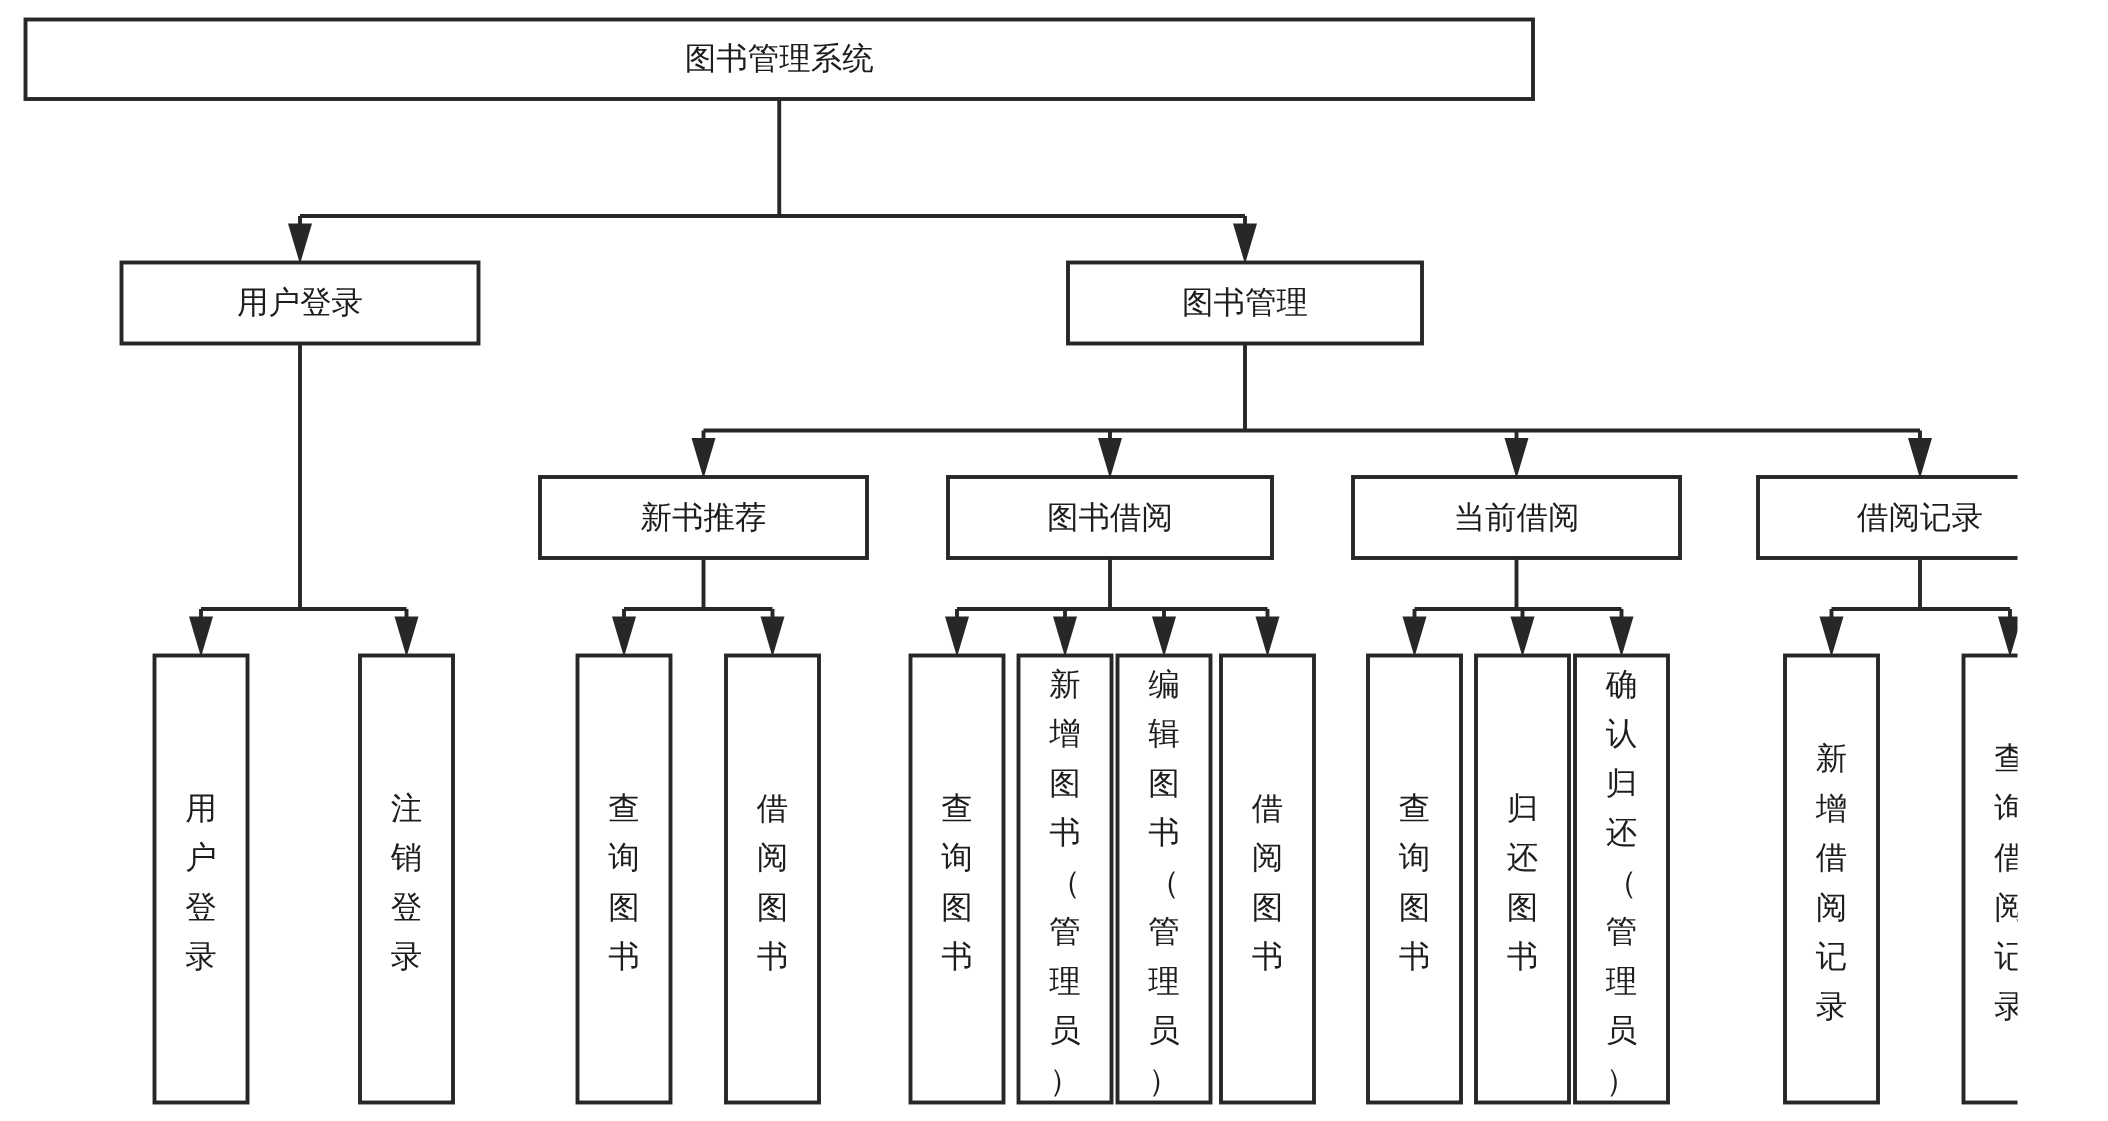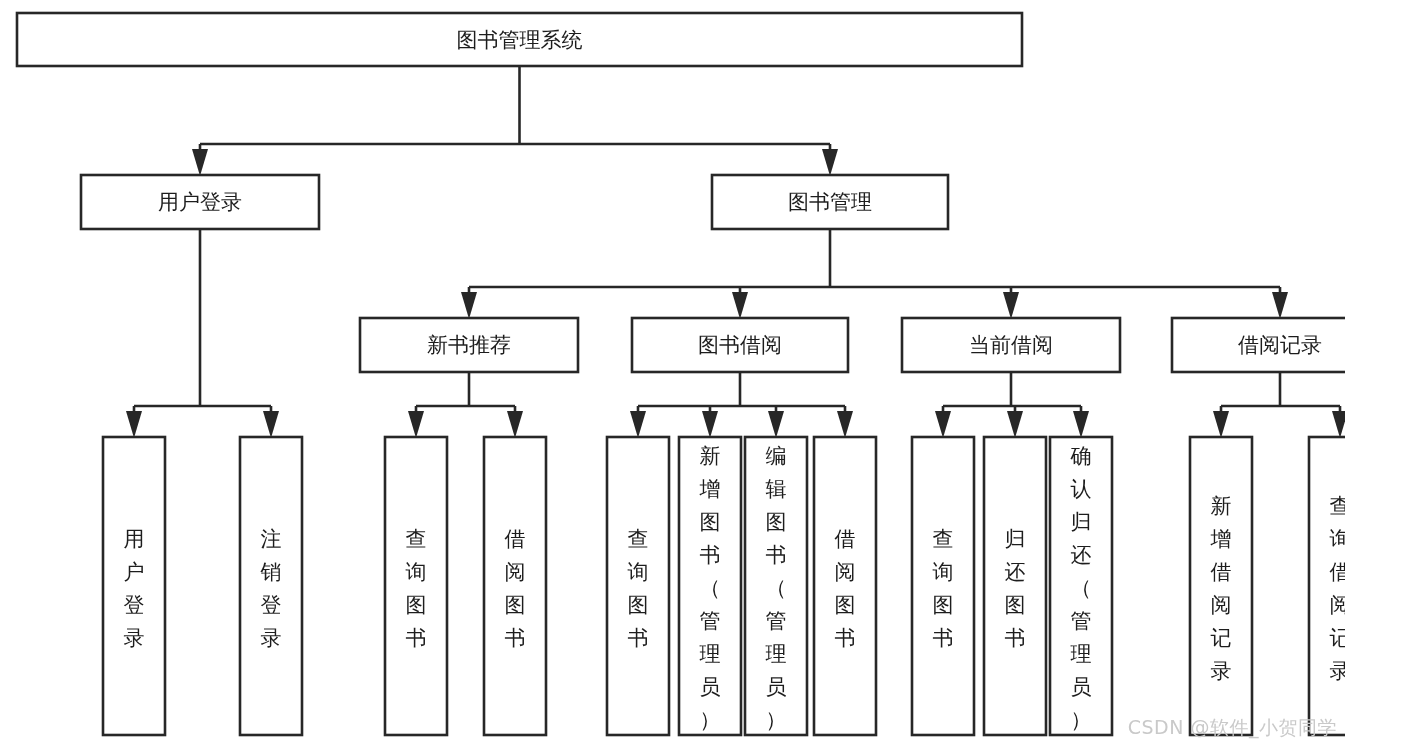--- a/index.html
+++ b/index.html
@@ -259,14 +259,13 @@
           <rect x="1309" y="437" width="62" height="298" class="node-rect"></rect>
           <text x="1340" y="512.74" class="node-label-vertical">查</text>
           <text x="1340" y="545.74" class="node-label-vertical">询</text>
           <text x="1340" y="578.74" class="node-label-vertical">借</text>
           <text x="1340" y="611.74" class="node-label-vertical">阅</text>
           <text x="1340" y="644.74" class="node-label-vertical">记</text>
           <text x="1340" y="677.74" class="node-label-vertical">录</text>
         </g>
       </g>
   </svg>
-  <div class="watermark">CSDN @软件_小贺同学</div>
 </div>
 
 </body></html>

